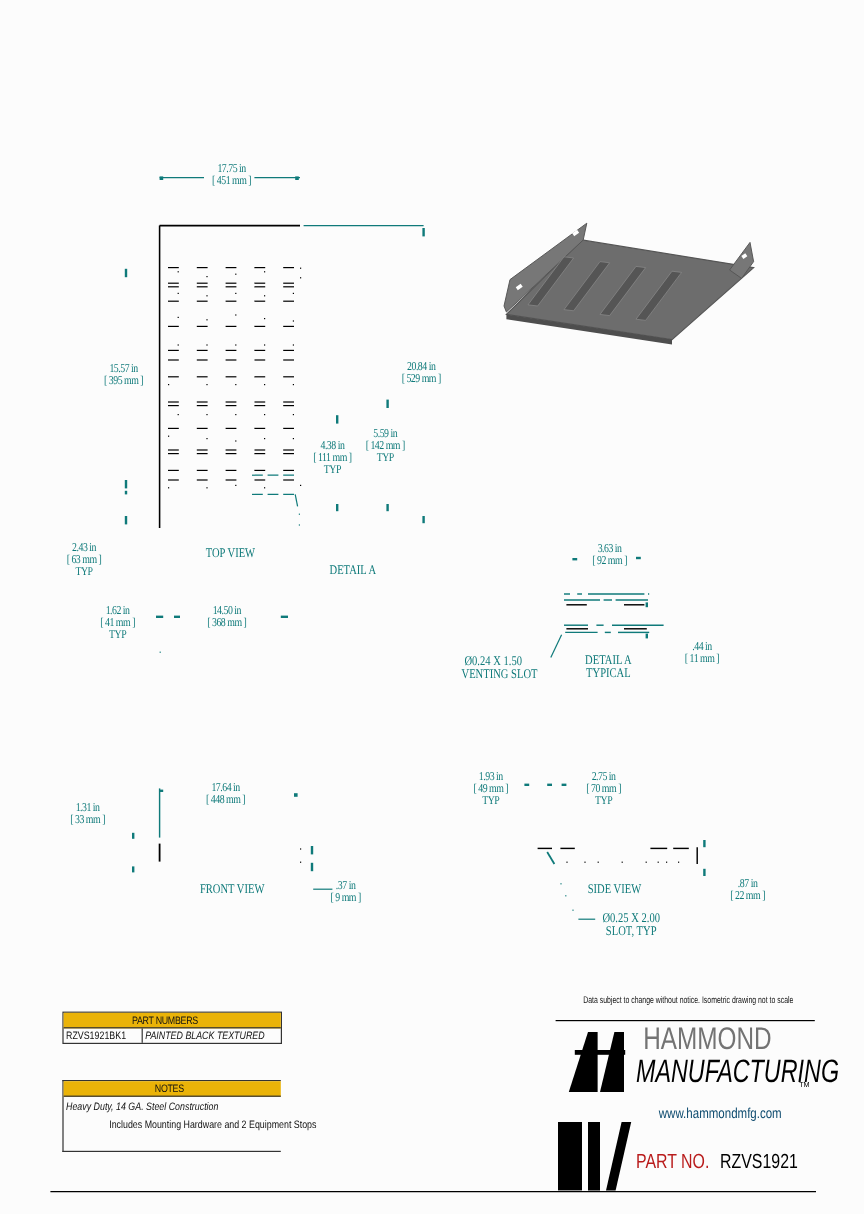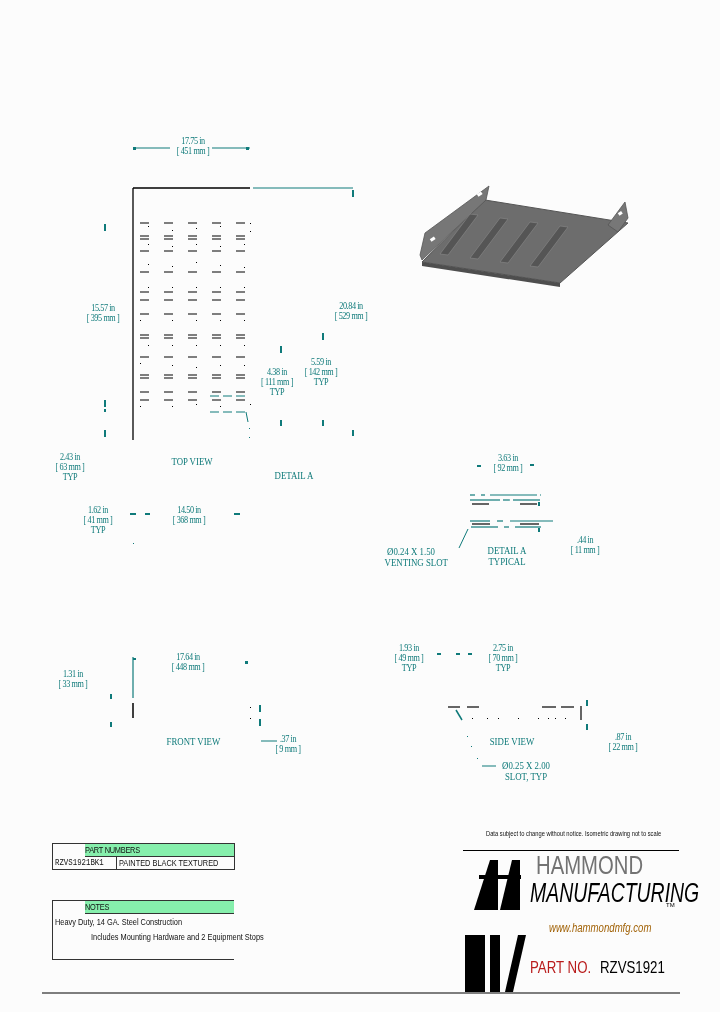--- a/index.html
+++ b/index.html
@@ -5,21 +5,21 @@
   html, body { margin:0; padding:0; }
   body { width:720px; height:1012px; background:#fcfcfc; position:relative; overflow:hidden;
          font-family:"Liberation Sans", sans-serif; }
   .abs { position:absolute; }
   .dim { position:absolute; color:#0f7a7a; font-family:"Liberation Serif", serif; font-size:10px;
          line-height:10px; text-align:center; letter-spacing:-0.5px; transform:scaleX(0.82); transform-origin:center top; white-space:nowrap; }
   .lbl { position:absolute; color:#0f7a7a; font-family:"Liberation Serif", serif; font-size:11px; line-height:11px;
          text-align:center; white-space:nowrap; transform:scaleX(0.8); transform-origin:center top; }
   svg { position:absolute; left:0; top:0; }
   .tbl { position:absolute; border:1px solid #333; font-size:9px; line-height:12px; color:#111; }
-  .tbl .hd { background:#86efac; border-bottom:1px solid #333; letter-spacing:-0.3px;margin-left:32px; }
+  .tbl .hd { background:#eab308; text-align:center; border-bottom:1px solid #333; letter-spacing:-0.3px; }
   .tbl .row { display:flex; }
   .tbl .cell { padding:0 2px; white-space:nowrap; transform-origin:left; }
   .sx { display:inline-block; transform:scaleX(0.82); transform-origin:left center; }
 </style>
 </head>
 <body>
 
 <svg width="720" height="1012">
 
   <g stroke="#0f7a7a" stroke-width="1">
@@ -370,28 +370,28 @@
 </div>
 <div class="lbl" style="left:480px;top:736px;width:64px;">SIDE VIEW</div>
 <div class="lbl" style="left:494px;top:760px;width:64px;">
   <div>Ø0.25 X 2.00</div>
     <div>SLOT, TYP</div>
 </div>
 
 <div class="tbl" style="left:52px;top:843px;width:181px;">
   <div class="hd"><span class="sx">PART NUMBERS</span></div>
   <div class="row">
-    <div class="cell" style="width:62px;border-right:1px solid #333;text-align:left;font-family:Liberation Mono, monospace;"><span class="sx">RZVS1921BK1</span></div>
-    <div class="cell" style="flex:1;"><span class="sx">PAINTED BLACK TEXTURED</span></div>
+    <div class="cell" style="width:62px;border-right:1px solid #333;text-align:left;"><span class="sx">RZVS1921BK1</span></div>
+    <div class="cell" style="flex:1;font-style:italic;"><span class="sx">PAINTED BLACK TEXTURED</span></div>
   </div>
 </div>
 
 <div class="tbl" style="left:52px;top:900px;width:181px;height:58px;border-right:none;">
   <div class="hd"><span class="sx">NOTES</span></div>
-  <div class="cell" style="line-height:16px;"><span class="sx">Heavy Duty, 14 GA. Steel Construction</span></div>
+  <div class="cell" style="line-height:16px;font-style:italic;"><span class="sx">Heavy Duty, 14 GA. Steel Construction</span></div>
   <div class="cell" style="line-height:14px;margin-left:36px;"><span class="sx">Includes Mounting Hardware and 2 Equipment Stops</span></div>
 </div>
 
 <div class="abs" style="left:462px;top:829px;font-size:8px;color:#111;white-space:nowrap;padding-left:24px;">
   <span class="sx" style="transform:scaleX(0.72);">Data subject to change without notice. Isometric drawing not to scale</span>
 </div>
 <div class="abs" style="left:463px;top:850px;width:216px;height:1px;background:#000;"></div>
 
 <svg width="720" height="1012">
 
@@ -405,21 +405,21 @@
   <rect x="465" y="960" width="40" height="4" fill="#000" opacity="0"></rect>
 </svg>
 
 <div class="abs" style="left:536px;top:852px;font-size:26px;line-height:26px;color:#737373;white-space:nowrap;">
   <span class="sx" style="transform:scaleX(0.78);">HAMMOND</span>
 </div>
 <div class="abs" style="left:530px;top:880px;font-size:27px;line-height:27px;color:#000;font-style:italic;white-space:nowrap;">
   <span class="sx" style="transform:scaleX(0.72);">MANUFACTURING</span>
 </div>
 <div class="abs" style="left:666px;top:902px;font-size:6px;color:#000;">TM</div>
-<div class="abs" style="left:549px;top:921px;font-size:12px;color:#a16207;white-space:nowrap;font-style:italic;">
+<div class="abs" style="left:549px;top:921px;font-size:12px;color:#0c4a6e;white-space:nowrap;">
   <span class="sx" style="transform:scaleX(0.8);">www.hammondmfg.com</span>
 </div>
 <div class="abs" style="left:530px;top:958px;font-size:17px;color:#b91c1c;white-space:nowrap;">
   <span class="sx" style="transform:scaleX(0.78);">PART NO.</span>
 </div>
 <div class="abs" style="left:600px;top:958px;font-size:17px;color:#000;white-space:nowrap;">
   <span class="sx" style="transform:scaleX(0.78);">RZVS1921</span>
 </div>
 
 </body></html>

